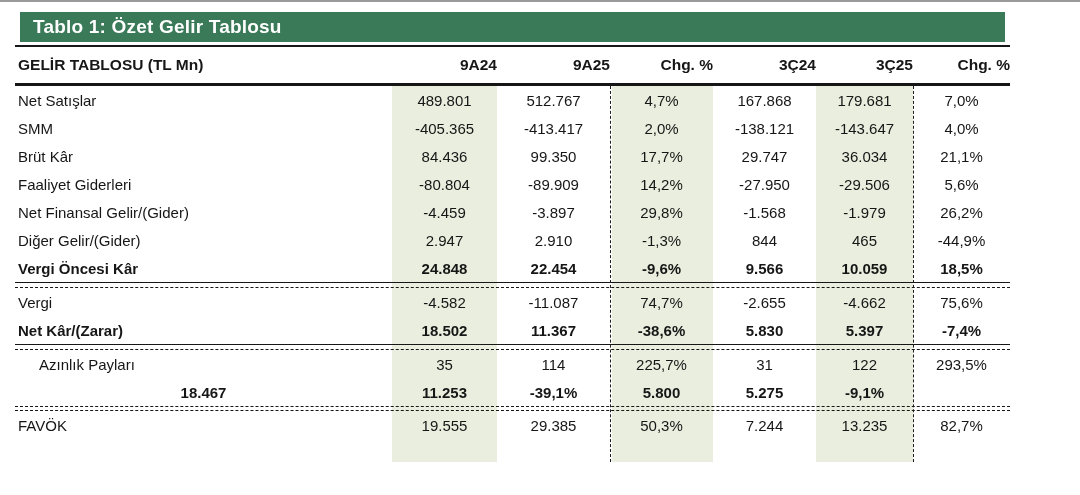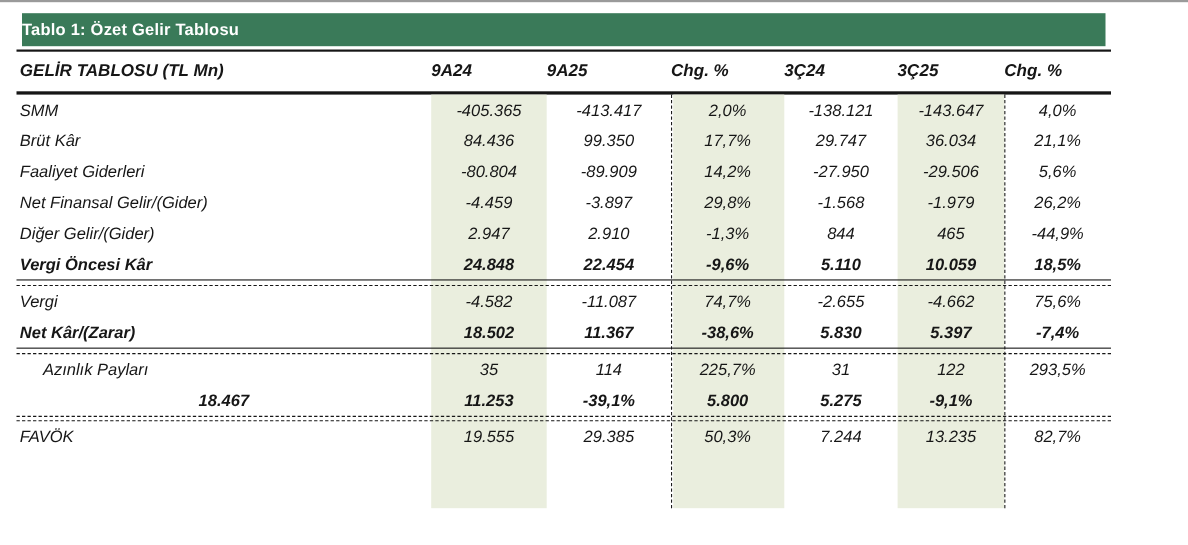--- a/index.html
+++ b/index.html
@@ -4,32 +4,32 @@
 <style>
   html,body{margin:0;padding:0;}
   body{
     width:1080px;height:495px;overflow:hidden;background:#ffffff;
     font-family:"Liberation Sans","DejaVu Sans",sans-serif;color:#161616;
     position:relative;
   }
   .top-rule{position:absolute;left:0;top:0;width:1080px;height:2px;background:#9a9a9a;}
   .title-bar{
     position:absolute;left:20px;top:12px;width:985px;height:30px;
-    display:flex;align-items:center;box-sizing:border-box;
-    font-size:15px;font-weight:bold;letter-spacing:.2px;
+    display:flex;align-items:center;box-sizing:border-box;padding-left:13px;
+    font-size:19px;font-weight:bold;letter-spacing:.2px;
   }
   .table{position:absolute;left:15px;top:45px;width:995px;}
-  .grid{display:grid;grid-template-columns:377px 105px 113px 103px 103px 97px 97px;font-style:italic;}
+  .grid{display:grid;grid-template-columns:377px 105px 113px 103px 103px 97px 97px;}
   .thead{
     height:36px;border-top:2px solid #161616;border-bottom:3px solid #161616;
     align-items:center;font-weight:bold;font-size:15.5px;
   }
   .th{white-space:nowrap;}
   .th.label{padding-left:3px;}
-  .th.val{text-align:left;}
+  .th.val{text-align:right;}
   .tbody{position:relative;}
   .ov{position:absolute;top:0;height:376px;z-index:0;}
   .ov-green{background:var(--shade,#EAEEDE);}
   .ov.g1{left:377px;width:105px;}
   .ov.g2{left:597px;width:101px;}
   .ov.g3{left:801px;width:97px;}
   .ov-dash{width:0;border-left:1.6px dashed #1c1c1c;}
   .ov.d1{left:595px;}
   .ov.d2{left:898px;}
   .row{position:relative;z-index:1;height:28px;align-items:center;font-size:15px;white-space:nowrap;}
@@ -59,20 +59,29 @@
     <div class="th val">3Ç24</div>
     <div class="th val">3Ç25</div>
     <div class="th val">Chg. %</div>
   </div>
   <div class="tbody" id="tbody">
     <div class="ov ov-green g1"></div>
     <div class="ov ov-green g2"></div>
     <div class="ov ov-green g3"></div>
     <div class="ov ov-dash d1"></div>
     <div class="ov ov-dash d2"></div>
+  <div class="row grid">
+        <div class="cell label">Net Satışlar</div>
+        <div class="cell val">489.801</div>
+        <div class="cell val">512.767</div>
+        <div class="cell val">4,7%</div>
+        <div class="cell val">167.868</div>
+        <div class="cell val">179.681</div>
+        <div class="cell val">7,0%</div>
+      </div>
       <div class="row grid">
         <div class="cell label">SMM</div>
         <div class="cell val">-405.365</div>
         <div class="cell val">-413.417</div>
         <div class="cell val">2,0%</div>
         <div class="cell val">-138.121</div>
         <div class="cell val">-143.647</div>
         <div class="cell val">4,0%</div>
       </div>
       <div class="row grid">
@@ -109,21 +118,21 @@
         <div class="cell val">-1,3%</div>
         <div class="cell val">844</div>
         <div class="cell val">465</div>
         <div class="cell val">-44,9%</div>
       </div>
       <div class="row grid bold">
         <div class="cell label">Vergi Öncesi Kâr</div>
         <div class="cell val">24.848</div>
         <div class="cell val">22.454</div>
         <div class="cell val">-9,6%</div>
-        <div class="cell val">5.110</div>
+        <div class="cell val">9.566</div>
         <div class="cell val">10.059</div>
         <div class="cell val">18,5%</div>
       </div>
       <div class="sep sd"></div>
       <div class="row grid">
         <div class="cell label">Vergi</div>
         <div class="cell val">-4.582</div>
         <div class="cell val">-11.087</div>
         <div class="cell val">74,7%</div>
         <div class="cell val">-2.655</div>

